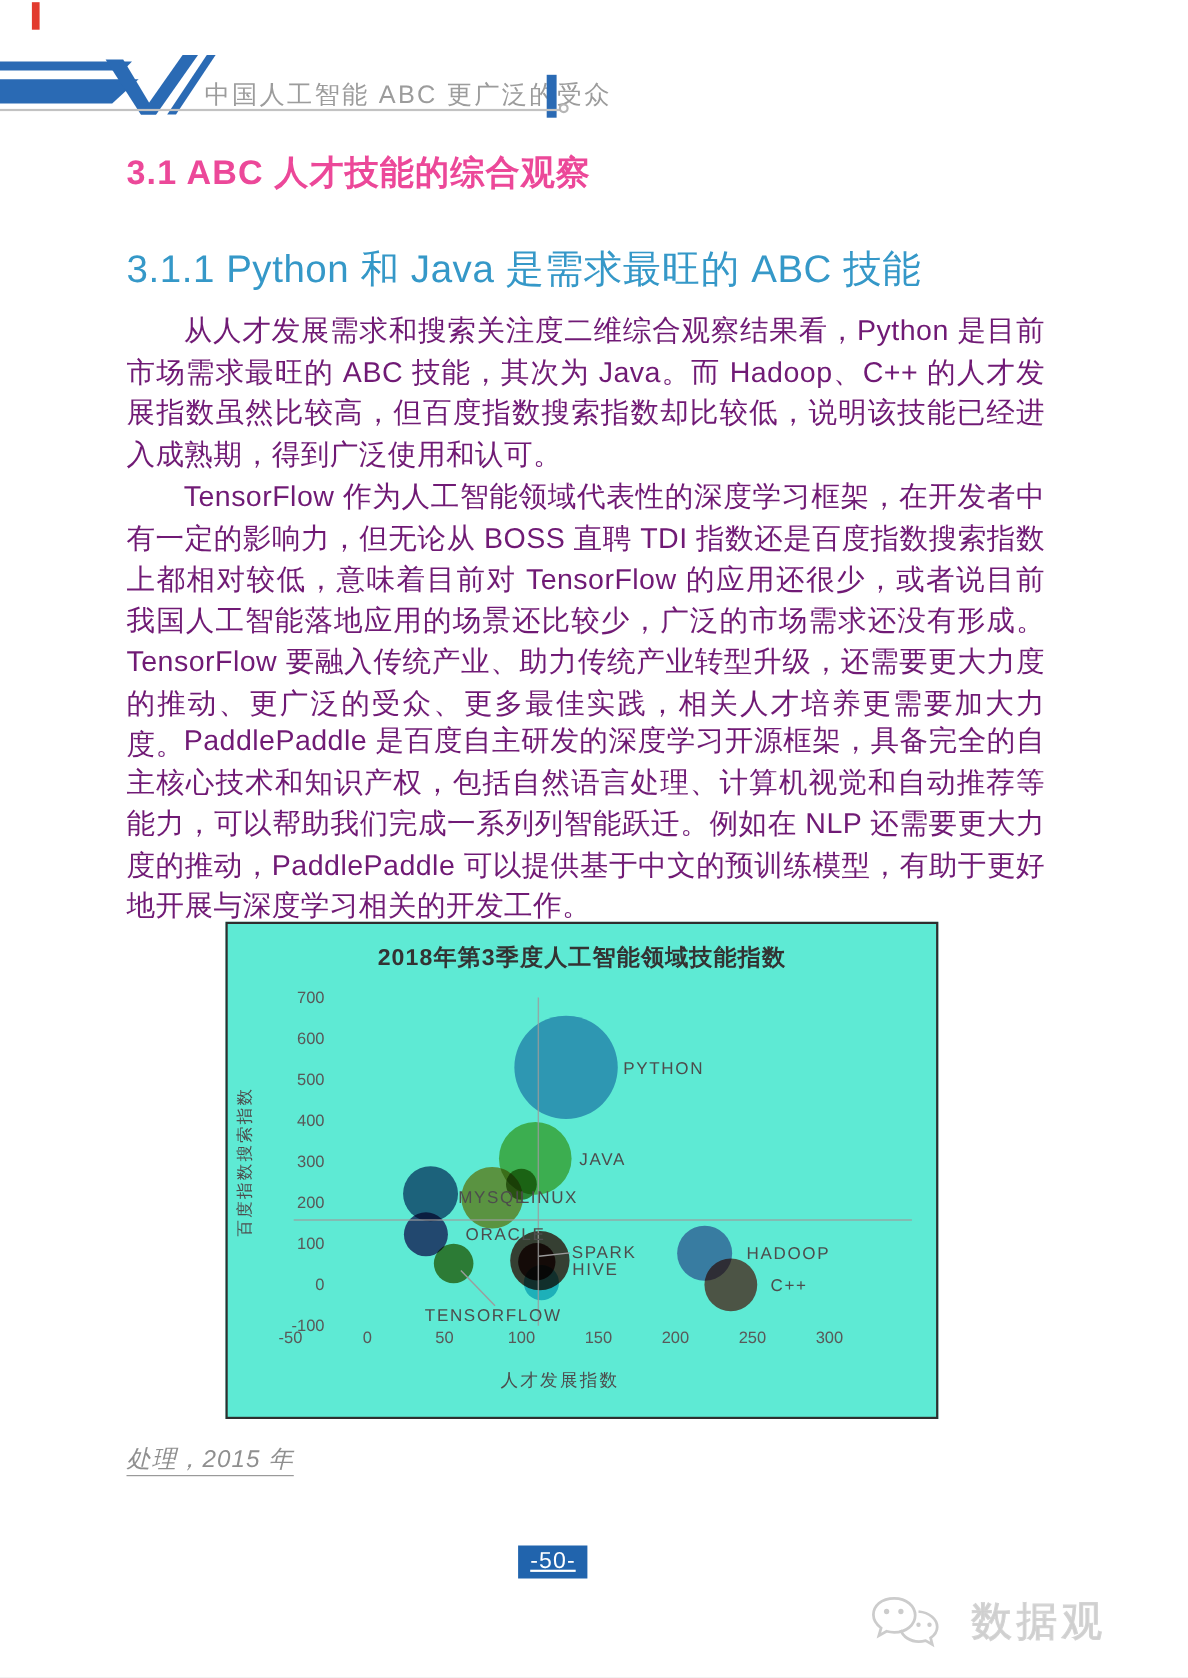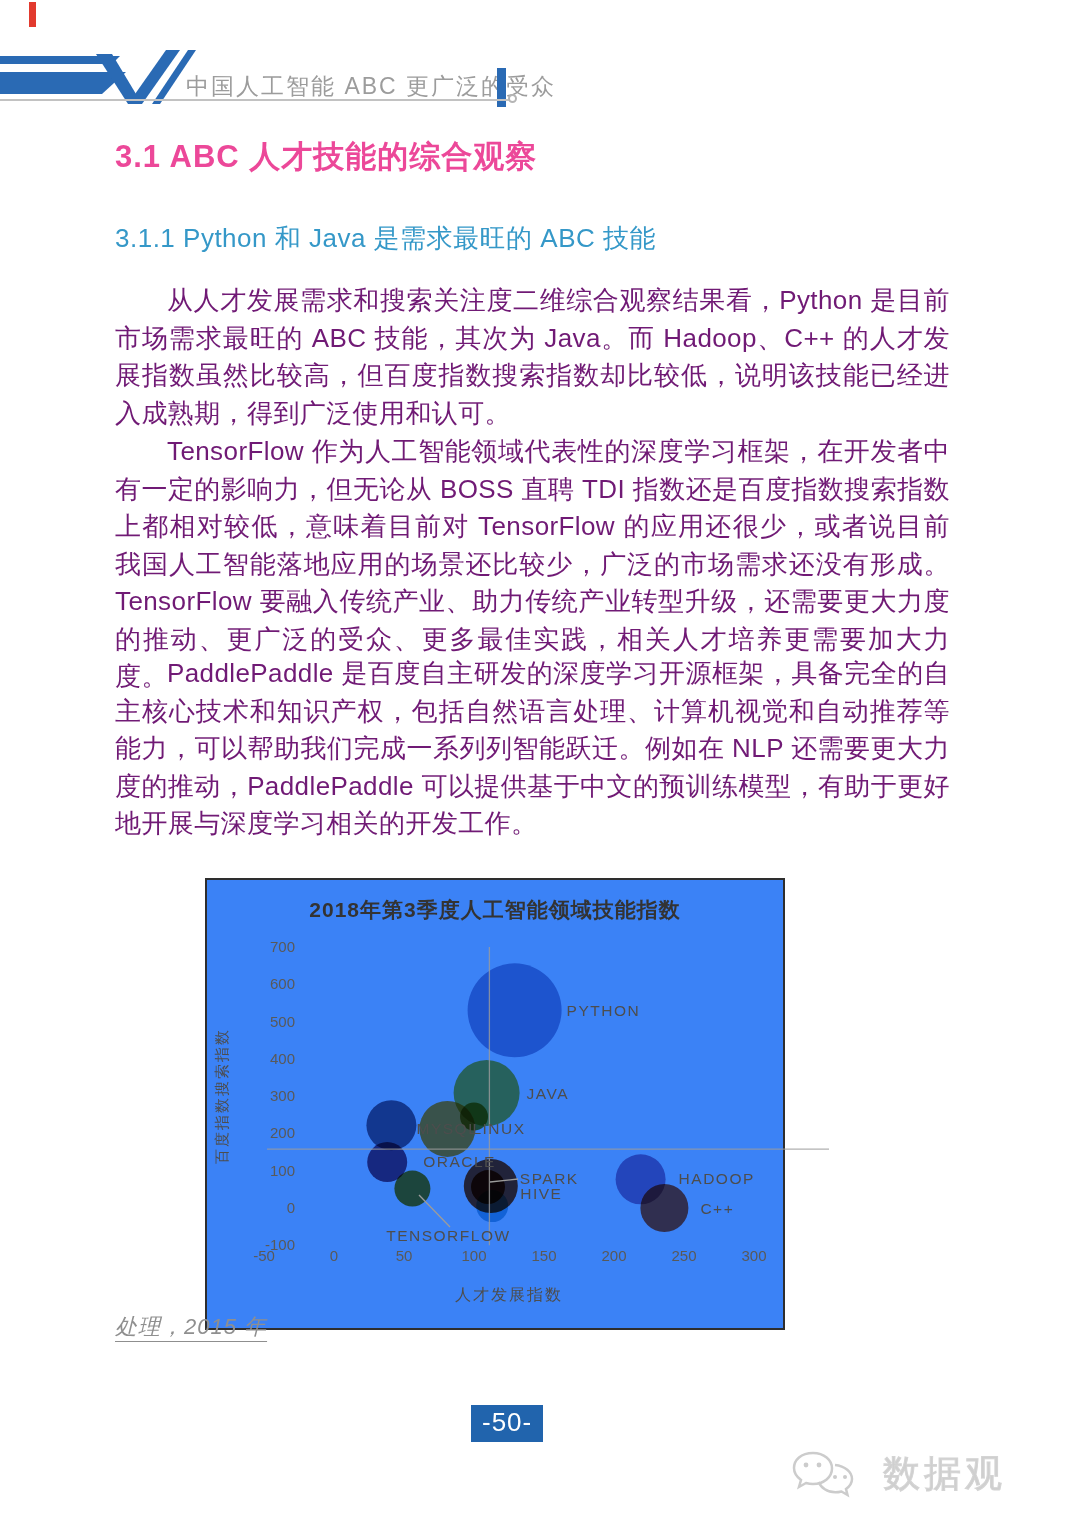--- a/index.html
+++ b/index.html
@@ -12,41 +12,41 @@
   .abs{position:absolute;}
   
   .red-mark{left:29px;top:2px;width:7px;height:25px;background:#e23a2e;}
   .logo{left:0;top:46px;width:210px;height:62px;}
   .header-title{left:186px;top:71px;font-size:23px;color:#9c9c9c;letter-spacing:2px;white-space:nowrap;}
   .header-bar{left:497px;top:68px;width:9px;height:39px;background:#2a6ab4;}
   .header-rule{left:0;top:99px;width:510px;height:2px;background:#c2c2c2;}
   .header-ring{left:508px;top:94px;width:9px;height:9px;border:2px solid #b5b5b5;border-radius:50%;background:#fff;}
   
   .h1{left:115px;top:136px;font-size:31px;font-weight:bold;color:#ec4899;letter-spacing:1px;}
-  .h2{left:115px;top:221px;font-size:26px;color:#3598c8;letter-spacing:0.5px;}
+  .h2{left:115px;top:221px;font-size:35px;color:#3598c8;letter-spacing:0.5px;}
   
   .para{
     left:115px;width:835px;font-size:26px;color:#701a75;line-height:37.5px;
     text-align:justify;text-indent:2em;letter-spacing:0.4px;
   }
   .p1{top:282px;}
   .p2{top:433px;}
   .p3{top:655px;}
   
-  .chart-box{left:205px;top:878px;width:580px;height:452px;border:2px solid #2e2e2e;background:#3b82f6;}
+  .chart-box{left:205px;top:838px;width:648px;height:452px;border:2px solid #2e2e2e;background:#5eead4;}
   .chart-title{position:absolute;left:0;top:16px;width:100%;text-align:center;
     font-size:21px;font-weight:bold;color:#333;letter-spacing:1px;}
   .plot-svg{position:absolute;left:0;top:0;}
   
   .src{left:115px;width:840px;font-size:22px;font-style:italic;color:#8f8f8f;letter-spacing:1px;}
   .src-line{text-decoration:underline;text-underline-offset:7px;text-decoration-thickness:1px;margin-bottom:20px;}
   .src1{top:1312px;}
   
-  .page-num{left:471px;top:1405px;background:#2164ad;color:#ffffff;font-size:26px;
-    padding:2px 11px 4px 11px;letter-spacing:1px;}
+  .page-num{left:471px;top:1405px;background:#2164ad;color:#ffffff;font-size:21px;
+    padding:2px 11px 4px 11px;letter-spacing:1px;text-decoration:underline;}
   .wm-icon{left:791px;top:1447px;width:66px;height:52px;}
   .wm-text{left:883px;top:1449px;font-size:37px;color:#c9c9c9;letter-spacing:4px;font-weight:normal;
     -webkit-text-stroke:1px #d4d4d4;color:#cfcfcf;}
 </style>
 </head>
 <body>
 
 <div class="page">
 
   <div class="abs red-mark"></div>

